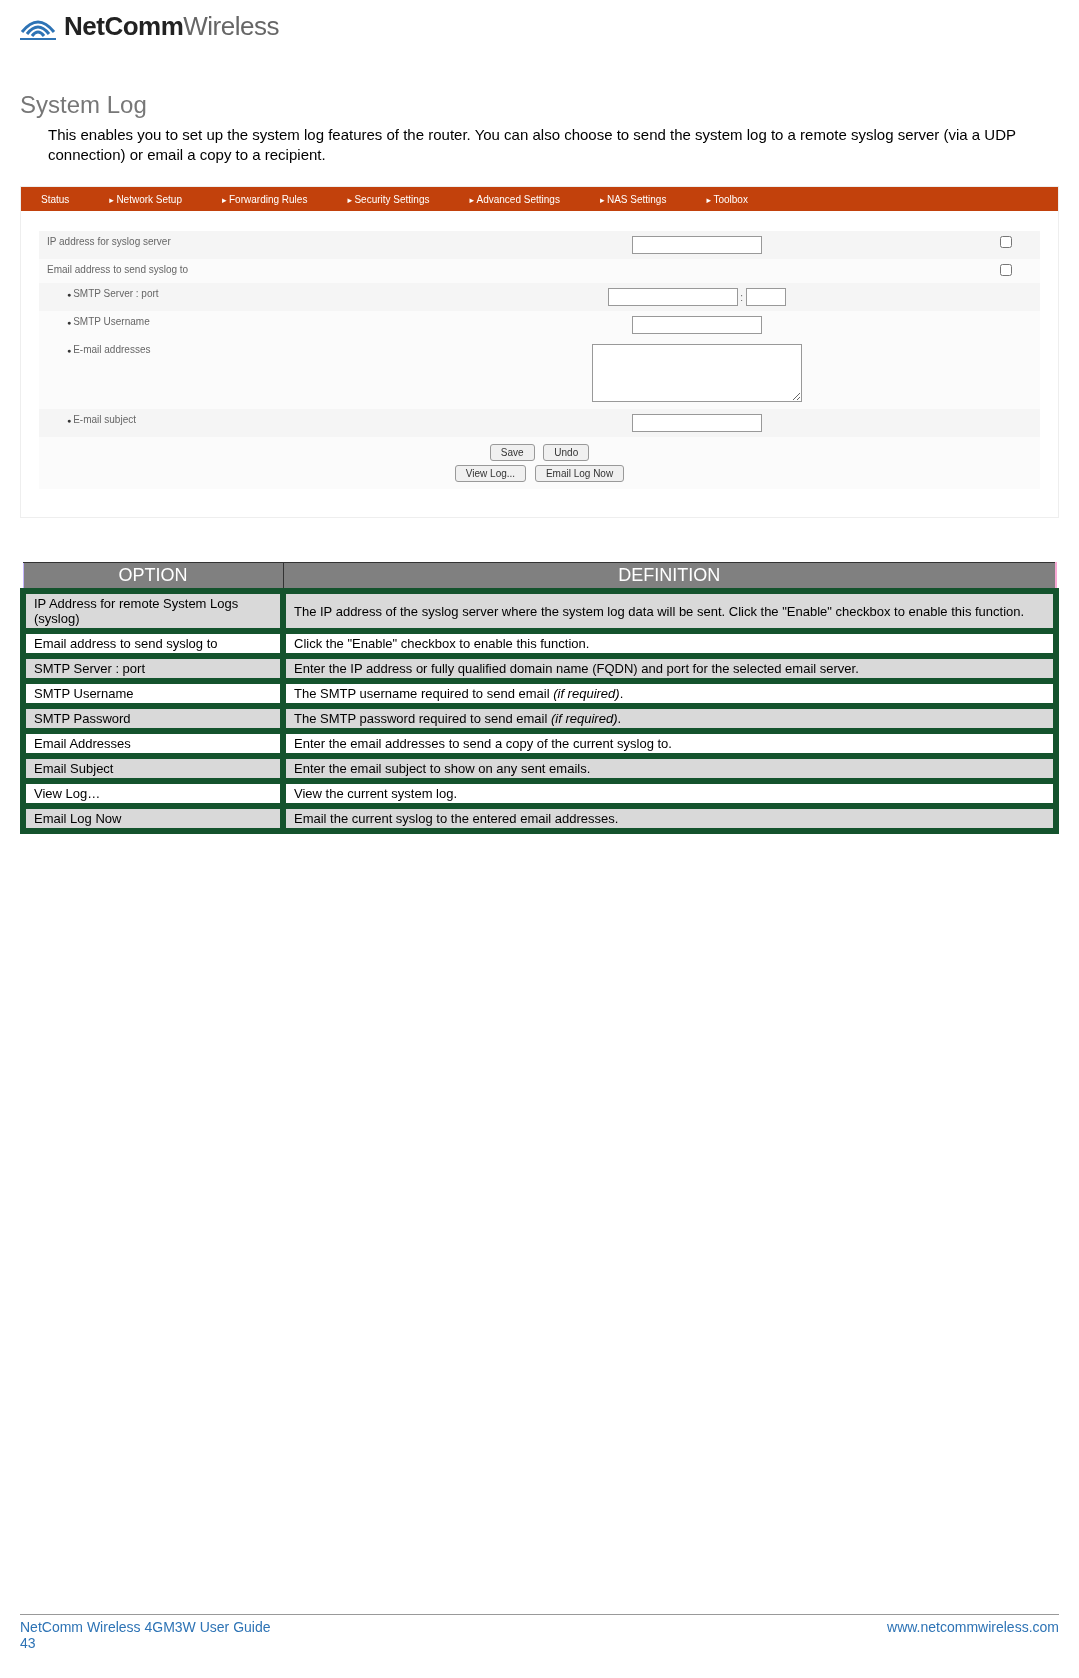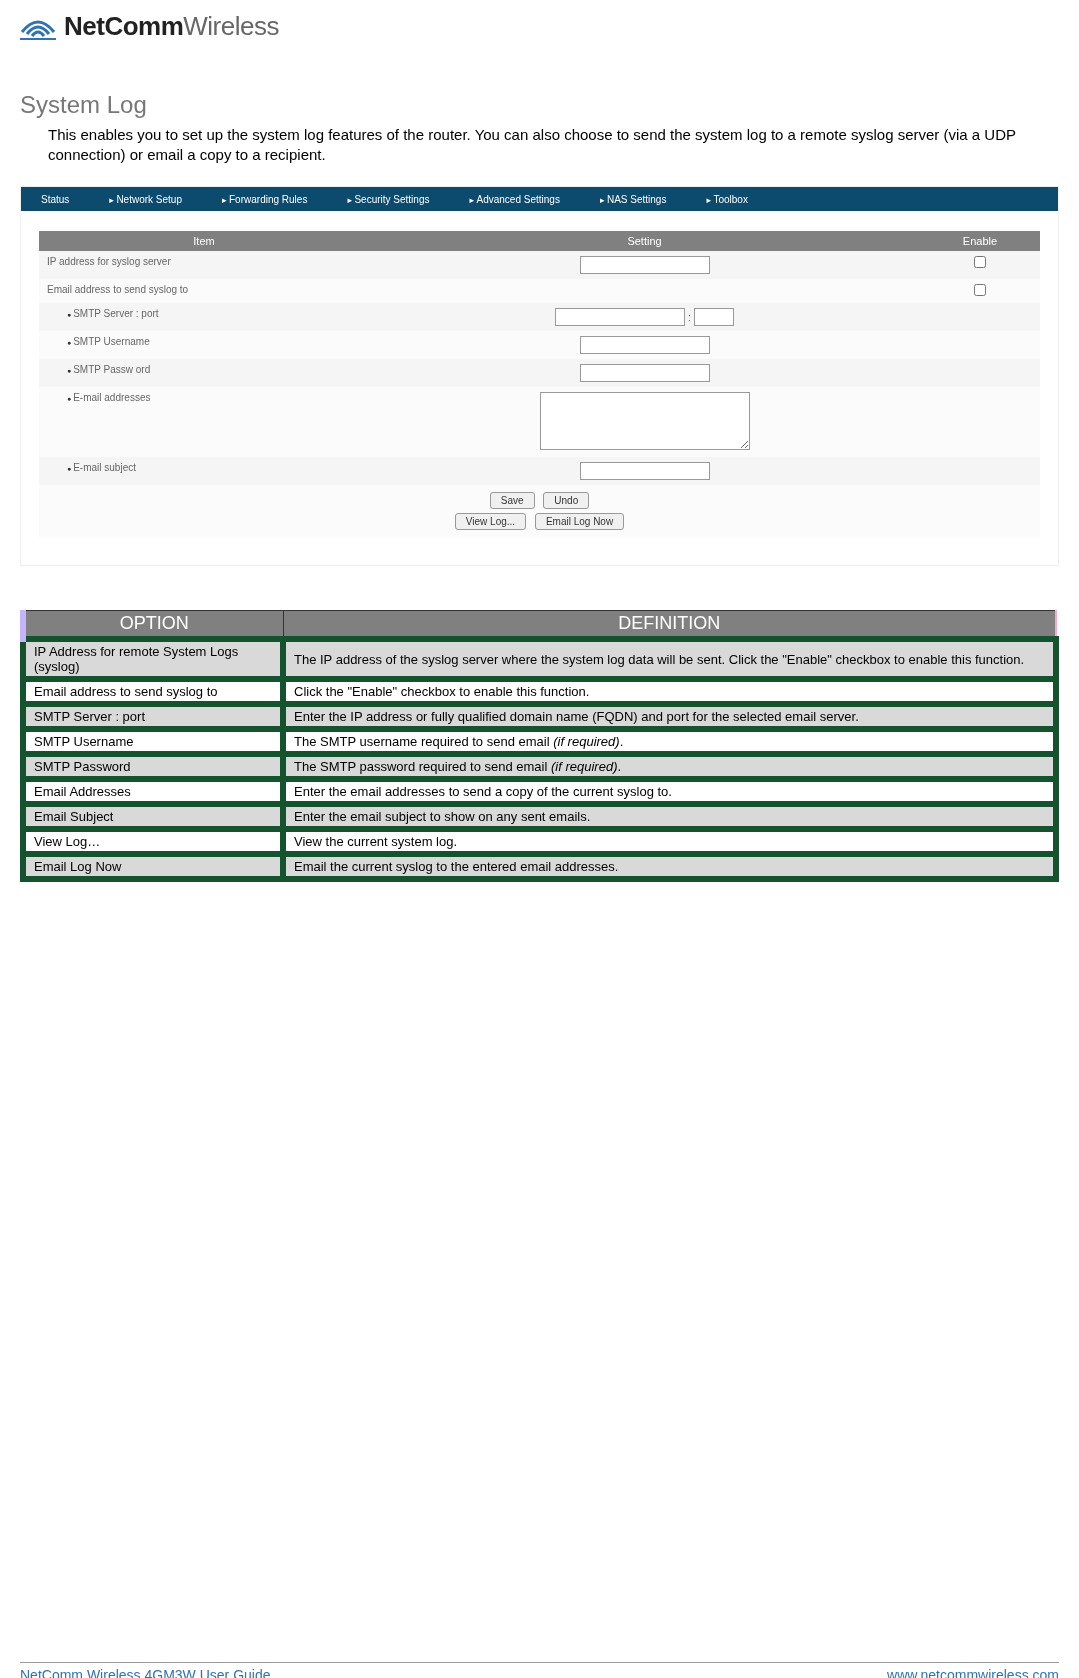--- a/index.html
+++ b/index.html
@@ -11,41 +11,41 @@
     padding: 10px 20px;
     background: #fff;
   }
   .logo-row { display: flex; align-items: center; margin-bottom: 48px; }
   .logo-icon { margin-right: 8px; }
   .logo-text { font-size: 26px; font-weight: bold; color: #222; letter-spacing: -0.5px; }
   .logo-text .light { font-weight: normal; color: #666; }
   h1.section-title { font-size: 24px; font-weight: normal; color: #777; margin-bottom: 6px; }
   p.intro { font-size: 15px; line-height: 1.3; margin-bottom: 22px; margin-left: 28px; }
   .router-wrap { background:#fff; border:1px solid #eee; padding-bottom:28px; margin-bottom:44px;}
-  .navbar { background:#0c4a6e; color:#fff; height:24px; display:flex; font-size:10px; align-items:center; }
+  .navbar { background:#c2410c; color:#fff; height:24px; display:flex; font-size:10px; align-items:center; }
   .navbar .nav-item { padding:0 20px; white-space:nowrap; }
   .navbar .tri::before { content:"▸ "; font-size:9px; }
   .cfg-area { padding:20px 18px 0 18px; }
   .cfg-table { width:100%; border-collapse:collapse; font-size:10px; }
   .cfg-table th { background:#808080; color:#fff; font-weight:normal; padding:4px 8px; text-align:center; font-size:11px;}
   .cfg-table th.col-item { width:330px; }
   .cfg-table th.col-enable { width:120px; }
   .cfg-table td { background:#f5f5f5; padding:5px 8px; color:#666; vertical-align:top; }
   .cfg-table tr.alt td { background:#fbfbfb; }
   .cfg-table td.center { text-align:center; }
   .cfg-table input[type=text], .cfg-table input[type=password] { border:1px solid #999; height:18px; font-size:10px; padding:0 2px;}
   .cfg-table textarea { border:1px solid #999; font-size:10px; resize:both; }
   .cfg-table input[type=checkbox]{ width:12px; height:12px; }
   .bullet::before { content:"● "; color:#333; font-size:7px; vertical-align:middle; }
   .indent { padding-left:28px !important; }
   .btn-row { text-align:center; padding-top:10px; background:#f5f5f5; }
   .btn-row button { background:#f0f0f0; border:1px solid #999; border-radius:3px; font-size:10px; padding:2px 10px; margin:2px 3px; color:#333;}
   .def-table { width:100%; border-collapse:collapse; font-size:13px; }
   .def-table th { background:#808080; color:#fff; font-weight:normal; font-size:18px; padding:2px 0; border:1px solid #333;}
-  .def-table th.col-opt { width:260px; border-left:6px solid #c4b5fd;}
+  .def-table th.col-opt { width:260px; border-left:1px solid #c4b5fd;}
   .def-table th.col-def { border-right:2px solid #f9a8d4;}
   .def-table td { border:6px solid #14532d; padding:2px 8px; font-size:13px; }
   .def-table tr:nth-child(even) td { background:#d9d9d9; }
   .def-table tr:nth-child(odd) td { background:#fff; }
   .def-table tr.hdr th { }
   .def-table em { font-style: italic; }
   .footer-rule { margin-top:780px; border-top:1px solid #999; }
   .footer-row { display:flex; justify-content:space-between; font-size:14px; color:#2d73b5; padding-top:4px;gap:43px;}
   .footer-row .right { color:#2d73b5; }
   .page-num { color:#2d73b5; font-size:14px; }
@@ -77,25 +77,20 @@
     <span class="nav-item tri">Forwarding Rules</span>
     <span class="nav-item tri">Security Settings</span>
     <span class="nav-item tri">Advanced Settings</span>
     <span class="nav-item tri">NAS Settings</span>
     <span class="nav-item tri">Toolbox</span>
   </div>
 
   <div class="cfg-area">
     <table class="cfg-table">
       <tbody>
-          <tr>
-        <th class="col-item">Item</th>
-        <th>Setting</th>
-        <th class="col-enable">Enable</th>
-      </tr>
       <tr>
         <td>IP address for syslog server</td>
         <td class="center"><input type="text" style="width: 130px;"></td>
         <td class="center"><input type="checkbox" style=""></td>
       </tr>
       <tr class="alt">
         <td>Email address to send syslog to</td>
         <td></td>
         <td class="center"><input type="checkbox" style=""></td>
       </tr>
@@ -104,25 +99,20 @@
         <td class="center">
           <input type="text" style="width: 130px;">
           <span>:</span>
           <input type="text" style="width: 40px;">
         </td>
         <td></td>
       </tr>
       <tr class="alt">
         <td class="indent"><span class="bullet">SMTP Username</span></td>
         <td class="center"><input type="text" style="width: 130px;"></td>
-        <td></td>
-      </tr>
-      <tr>
-        <td class="indent"><span class="bullet">SMTP Passw ord</span></td>
-        <td class="center"><input type="password" style="width: 130px;"></td>
         <td></td>
       </tr>
       <tr class="alt">
         <td class="indent" style="vertical-align:top"><span class="bullet">E-mail addresses</span></td>
         <td class="center"><textarea style="width: 210px; height: 58px;"></textarea></td>
         <td></td>
       </tr>
       <tr>
         <td class="indent"><span class="bullet">E-mail subject</span></td>
         <td class="center"><input type="text" style="width: 130px;"></td>

